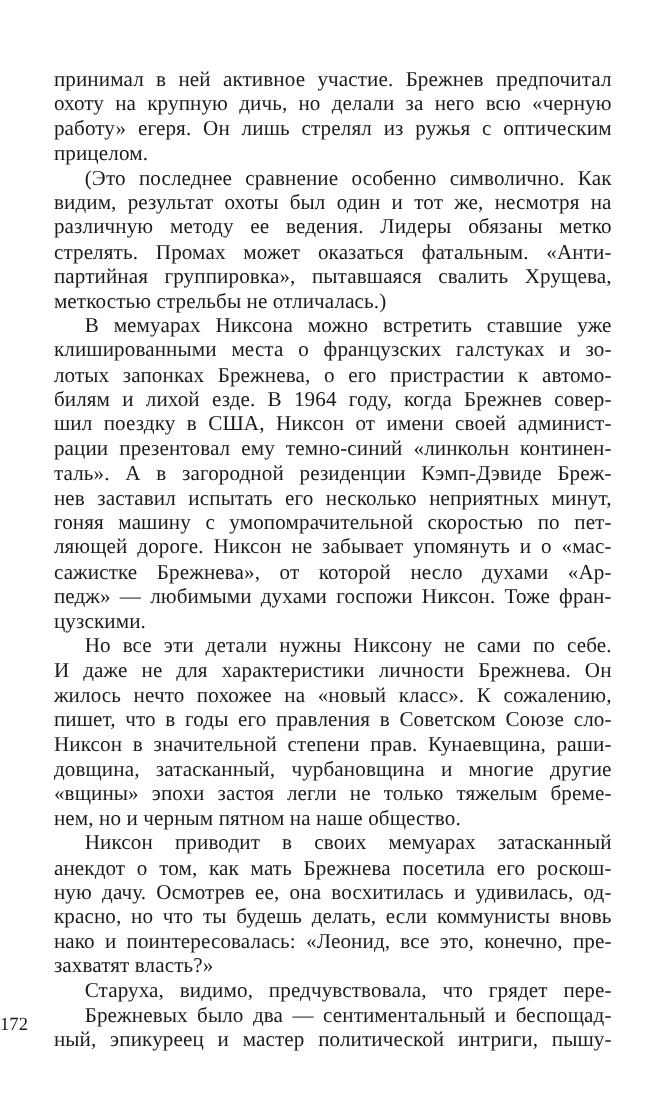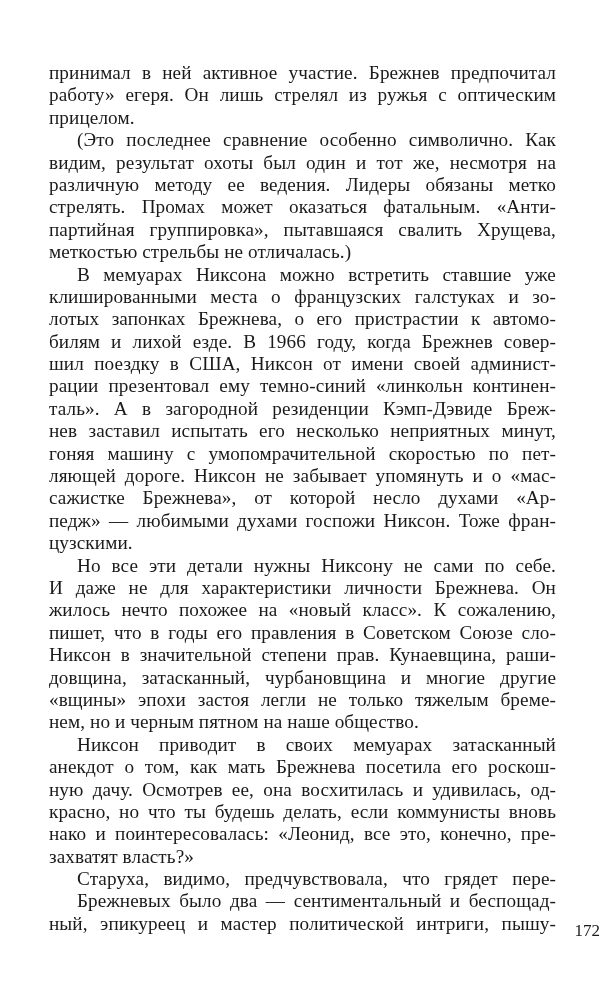--- a/index.html
+++ b/index.html
@@ -7,46 +7,47 @@
   .page {
     position: absolute; left: 49px; top: 62px; width: 507px;
     font-family: "Liberation Serif", "DejaVu Serif", serif;
     font-size: 19.2px; line-height: 22.4px; color: #1a1a1a;
     text-align: justify; letter-spacing: 0.1px;
   }
   .line { display: block; white-space: nowrap; text-align: justify; text-align-last: justify; height: 22.4px; }
   .line.last { text-align-last: left; }
   .line.indent { padding-left: 28px; }
   .page-number {
-    position: absolute; left: 0; width: 600px; top: 921px; text-align: right;
+    position: absolute; left: 0; width: 600px; top: 921px; text-align: left;
     font-family: "Liberation Serif", "DejaVu Serif", serif; font-size: 17px; color: #1a1a1a;
   }
 </style>
 </head>
 <body>
 
 <div class="page" id="page-body">
     <div>
       <span class="line">принимал в ней активное участие. Брежнев предпочитал</span>
+      <span class="line">охоту на крупную дичь, но делали за него всю «черную</span>
       <span class="line">работу» егеря. Он лишь стрелял из ружья с оптическим</span>
       <span class="line last">прицелом.</span>
     </div>
     <div>
       <span class="line indent">(Это последнее сравнение особенно символично. Как</span>
       <span class="line">видим, результат охоты был один и тот же, несмотря на</span>
       <span class="line">различную методу ее ведения. Лидеры обязаны метко</span>
       <span class="line">стрелять. Промах может оказаться фатальным. «Анти-</span>
       <span class="line">партийная группировка», пытавшаяся свалить Хрущева,</span>
       <span class="line last">меткостью стрельбы не отличалась.)</span>
     </div>
     <div>
       <span class="line indent">В мемуарах Никсона можно встретить ставшие уже</span>
       <span class="line">клишированными места о французских галстуках и зо-</span>
       <span class="line">лотых запонках Брежнева, о его пристрастии к автомо-</span>
-      <span class="line">билям и лихой езде. В 1966 году, когда Брежнев совер-</span>
+      <span class="line">билям и лихой езде. В 1964 году, когда Брежнев совер-</span>
       <span class="line">шил поездку в США, Никсон от имени своей админист-</span>
       <span class="line">рации презентовал ему темно-синий «линкольн континен-</span>
       <span class="line">таль». А в загородной резиденции Кэмп-Дэвиде Бреж-</span>
       <span class="line">нев заставил испытать его несколько неприятных минут,</span>
       <span class="line">гоняя машину с умопомрачительной скоростью по пет-</span>
       <span class="line">ляющей дороге. Никсон не забывает упомянуть и о «мас-</span>
       <span class="line">сажистке Брежнева», от которой несло духами «Ар-</span>
       <span class="line">педж» — любимыми духами госпожи Никсон. Тоже фран-</span>
       <span class="line last">цузскими.</span>
     </div>

